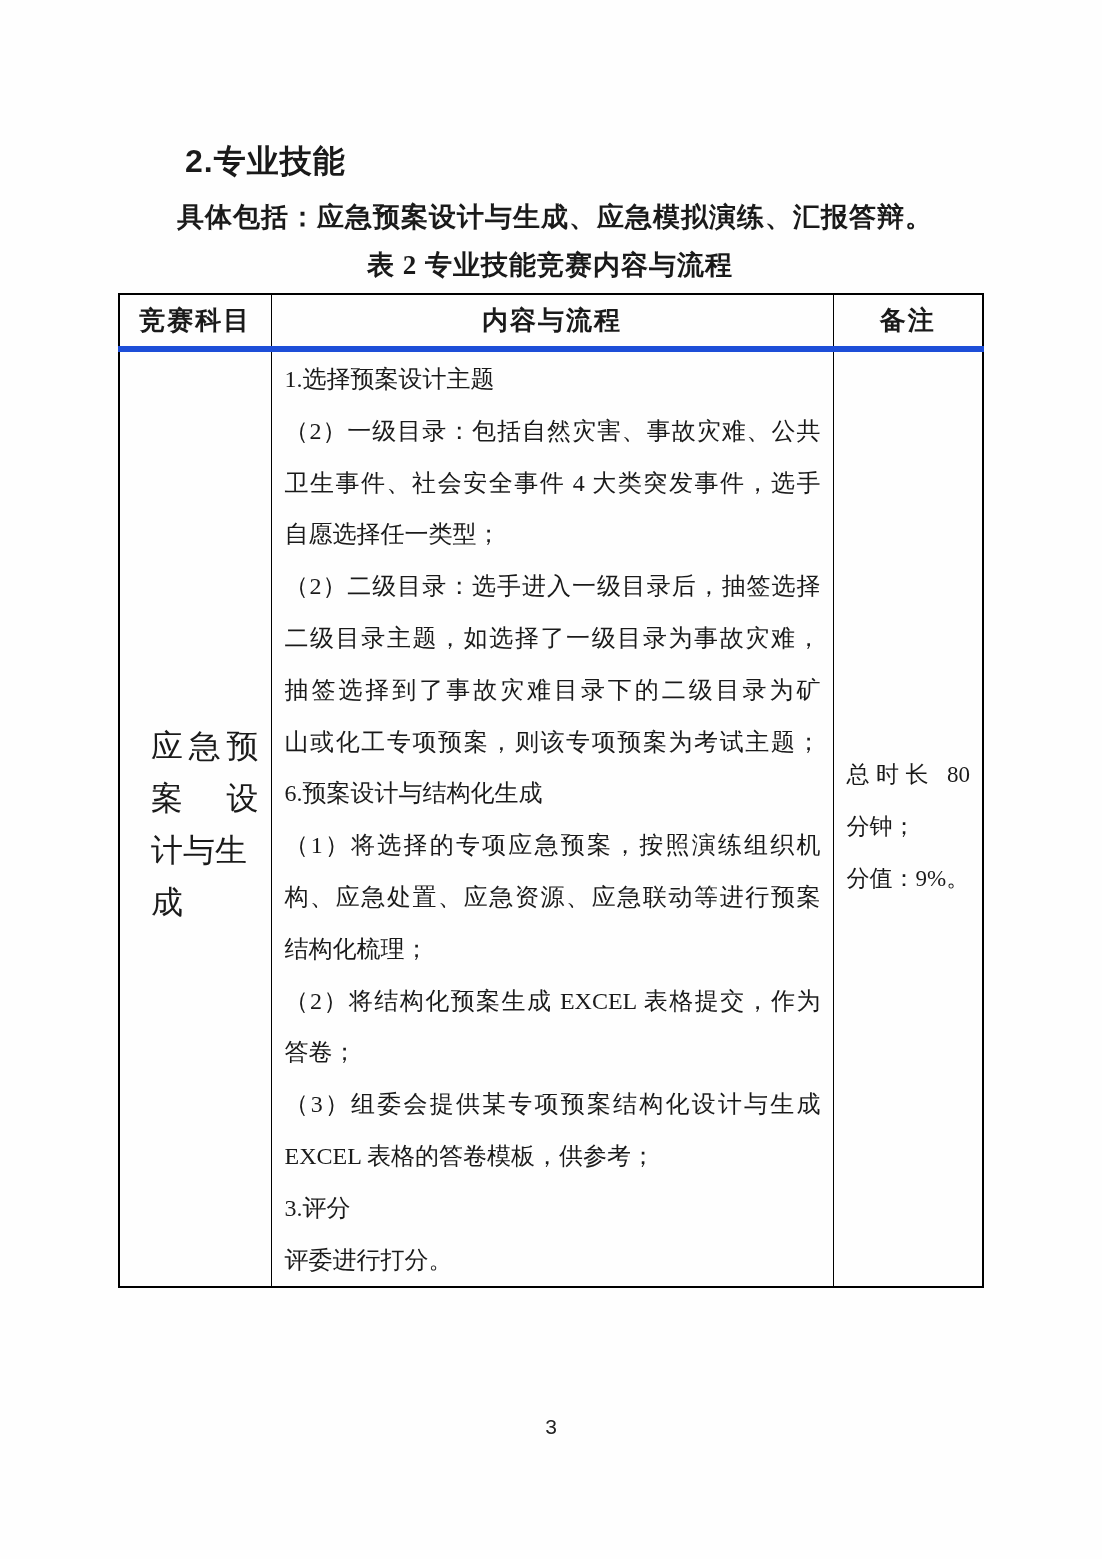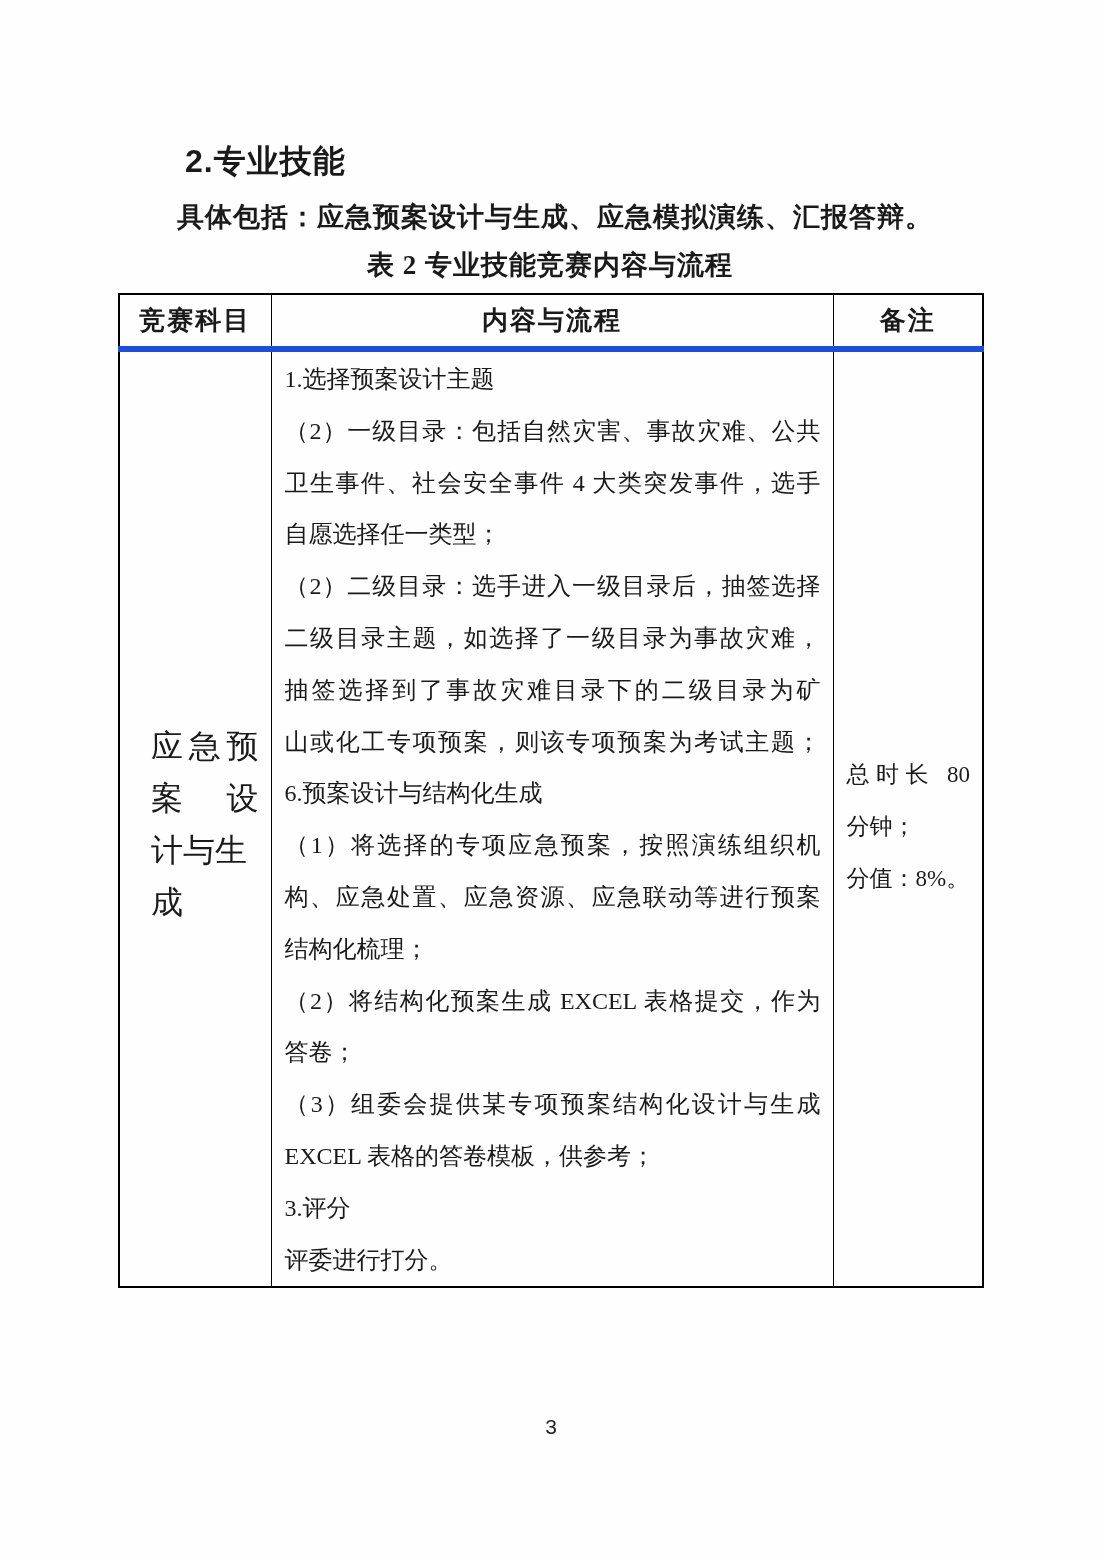--- a/index.html
+++ b/index.html
@@ -111,21 +111,21 @@
               <div class="tline jline">（3）组委会提供某专项预案结构化设计与生成</div>
               <div class="tline">EXCEL 表格的答卷模板，供参考；</div>
               <div class="tline">3.评分</div>
               <div class="tline">评委进行打分。</div>
             </div>
         </td>
         <td class="cell-remark">
           <div class="vnudge-r">
               <div class="tline jline">总时长 80</div>
               <div class="tline">分钟；</div>
-              <div class="tline">分值：8%。</div>
+              <div class="tline">分值：9%。</div>
             </div>
         </td>
       </tr>
     </tbody>
   </table>
 
   <div class="pagenum">3</div>
 
 </div>
 

